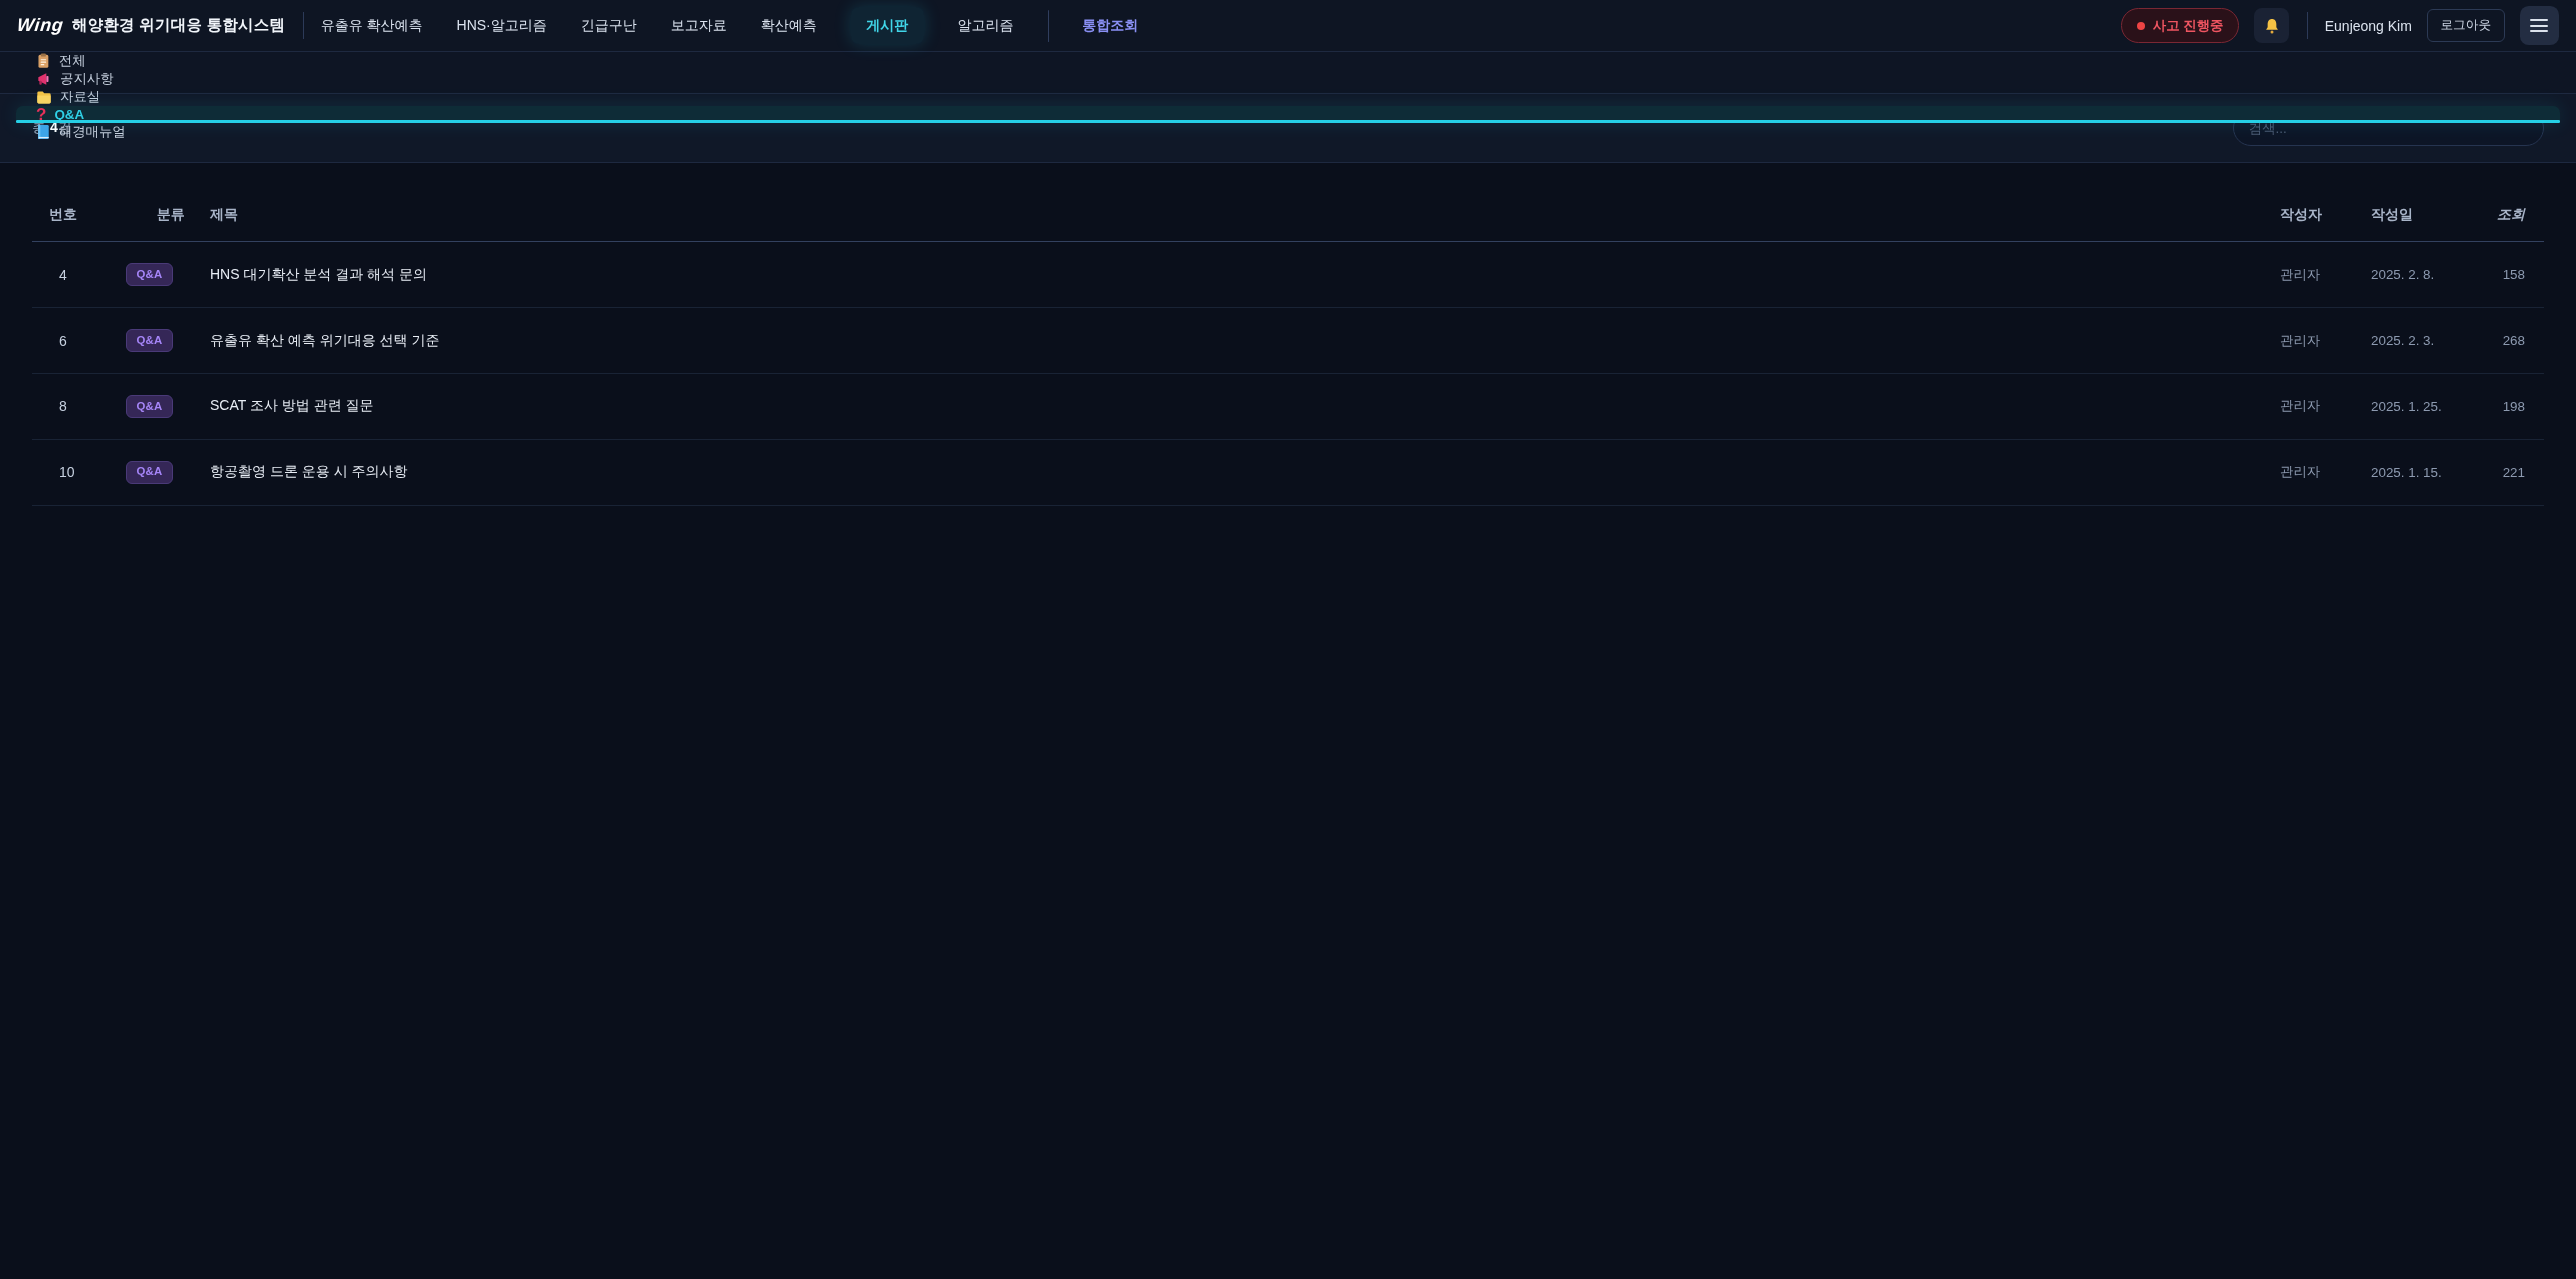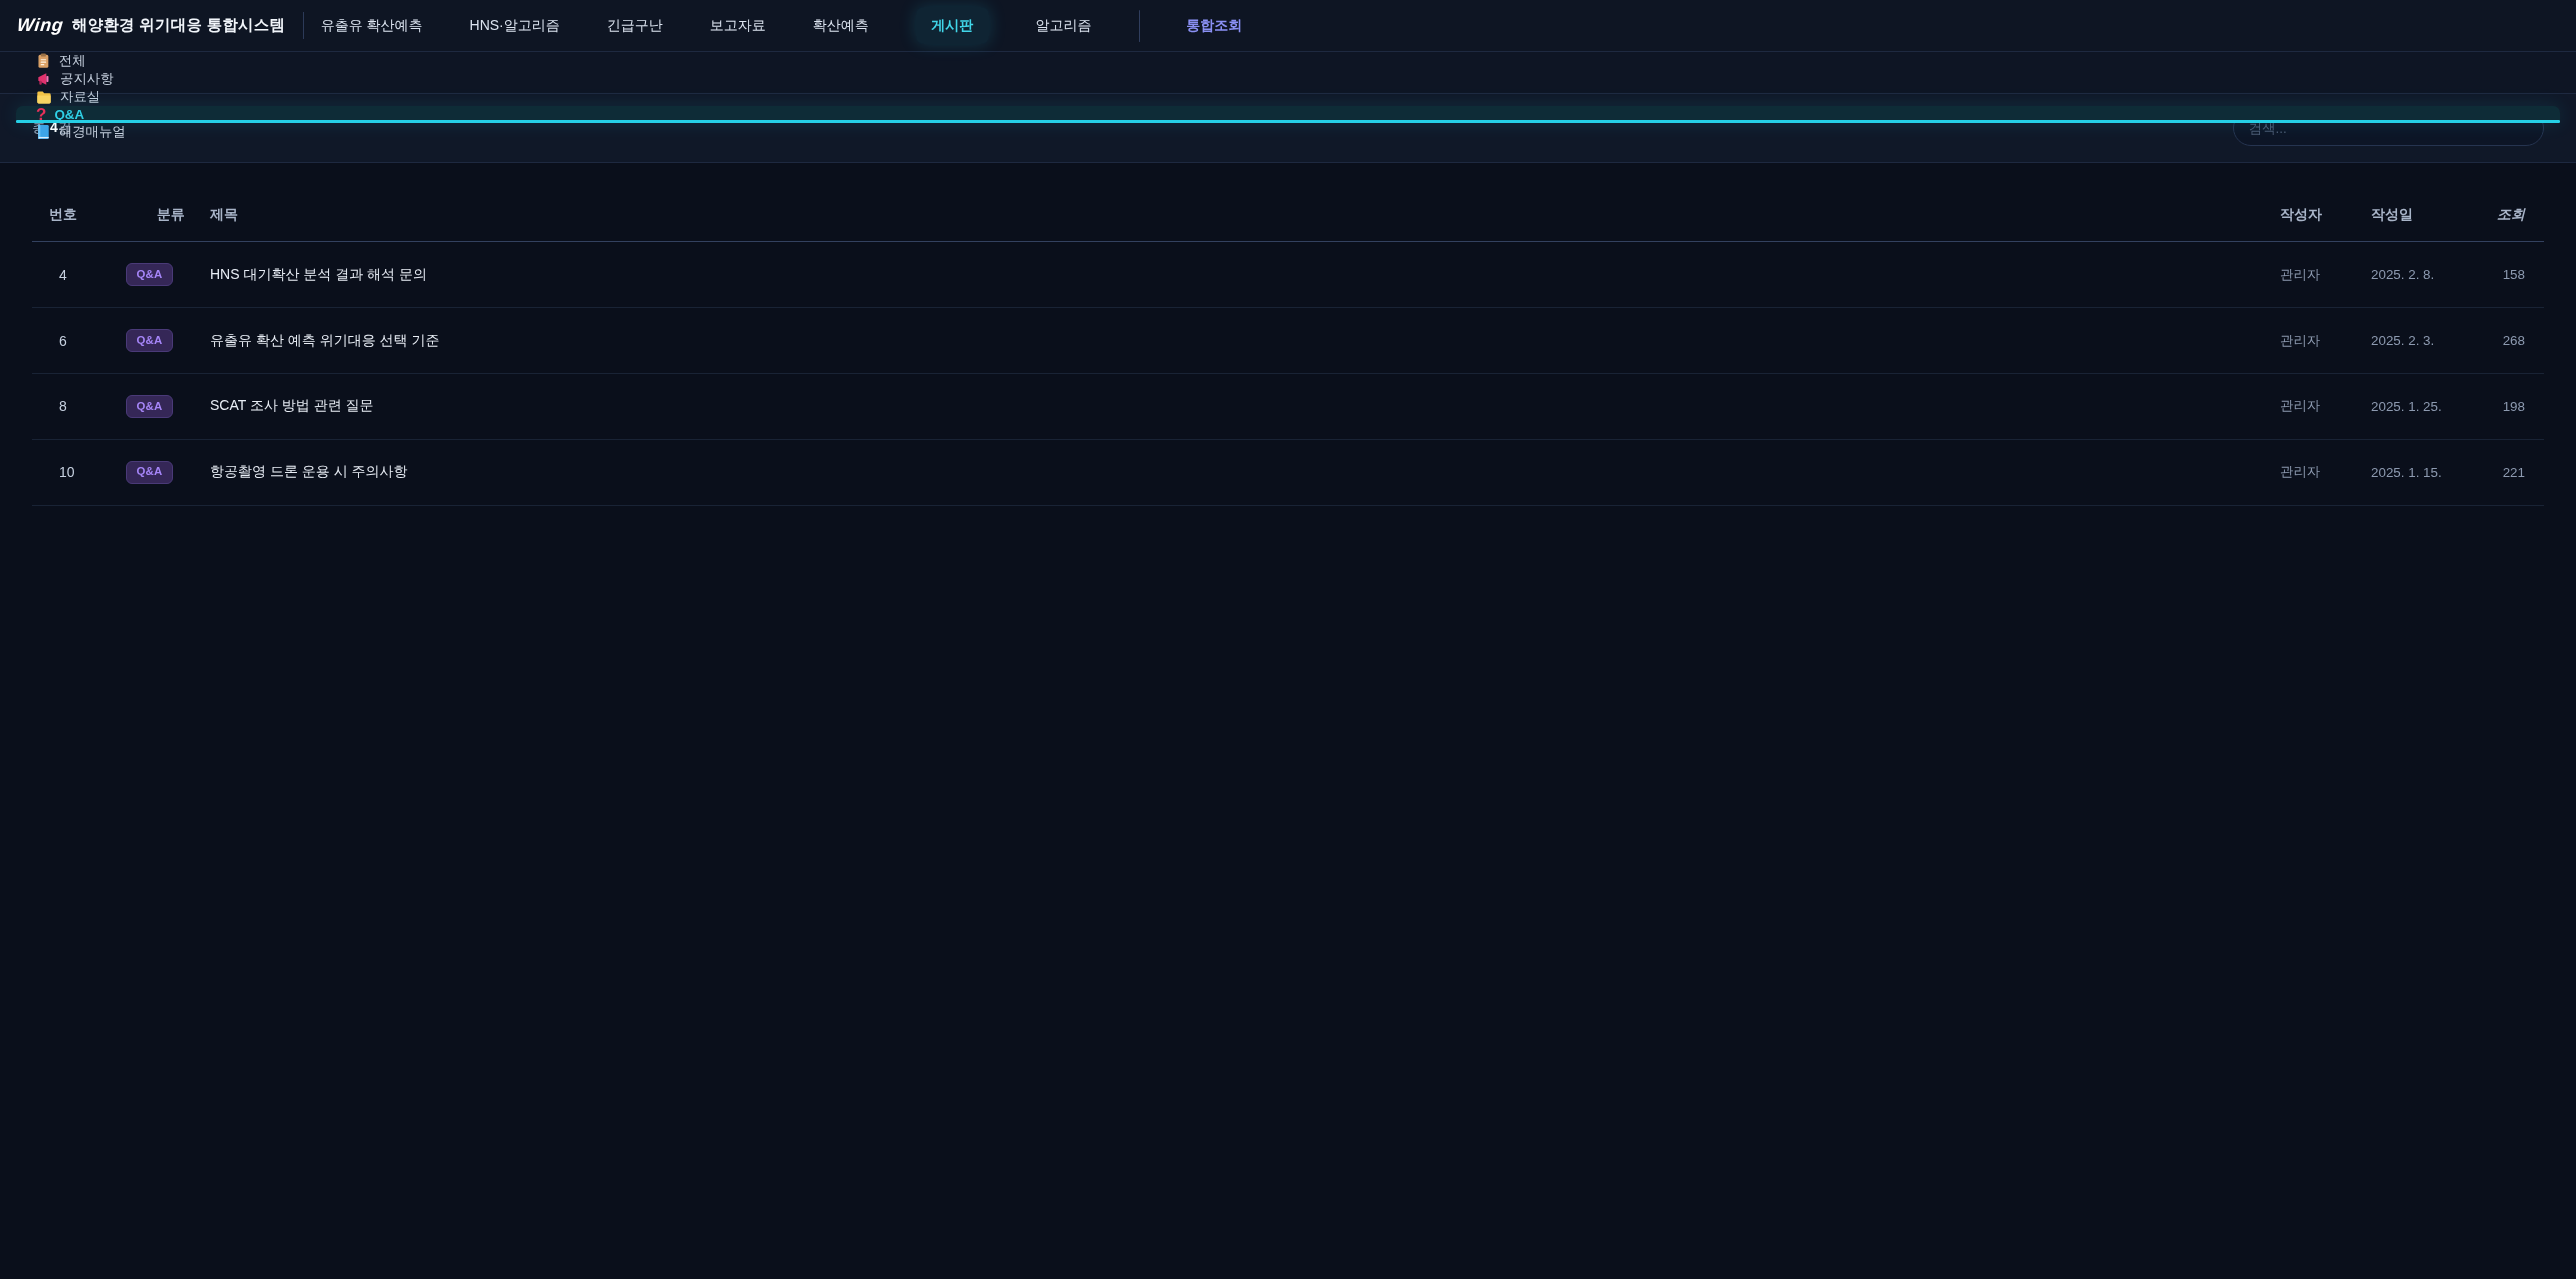--- a/index.html
+++ b/index.html
@@ -15,21 +15,21 @@
     height:52px; background:#0e1523; border-bottom:0.7px solid #1e2940;
     display:flex; align-items:center; padding:0 17.4px;
   }
   .logo { display:flex; align-items:center; gap:8px; cursor:pointer; }
   .logo-mark {
     font-style:italic; font-weight:800; font-size:18px; color:#ffffff;
     letter-spacing:0.7px; transform:skewX(-6deg);
   }
   .logo-title { font-weight:700; font-size:15.4px; color:#f2f6fb; letter-spacing:0.3px; }
   .vdiv { width:0.7px; height:27px; background:#2c3a58; margin:0 17.4px; }
-  .main-nav { display:flex; align-items:center; gap:47px; font-size:14px; }
+  .main-nav { display:flex; align-items:center; gap:34px; font-size:14px; }
   .nav-item { color:#dbe3ef; cursor:pointer; white-space:nowrap; font-weight:500; }
   .nav-item.active {
     color:#41d6e9; background:rgba(34,211,238,0.08);
     padding:9.4px 15.4px; border-radius:8px; font-weight:700;
     box-shadow:0 0 17.4px rgba(34,211,238,0.18);
   }
   .nav-sep { width:0.7px; height:32px; background:#303e5e; border-radius:0.7px; }
   .nav-item.highlight { color:#8a90f4; font-weight:700; }
   .spacer { flex:1; }
 
@@ -134,20 +134,42 @@
     <span class="nav-item">HNS·알고리즘</span>
     <span class="nav-item">긴급구난</span>
     <span class="nav-item">보고자료</span>
     <span class="nav-item">확산예측</span>
     <span class="nav-item active">게시판</span>
     <span class="nav-item">알고리즘</span>
     <span class="nav-sep"></span>
     <span class="nav-item highlight">통합조회</span>
   </nav>
   <div class="spacer"></div>
+  <div class="top-right">
+    <div class="incident-badge">
+      <span class="red-dot"></span>
+      <span>사고 진행중</span>
+    </div>
+    <div class="icon-btn">
+      <span>
+        <svg width="18" height="18" viewBox="0 0 24 24">
+          <path d="M12 2.5 C8.2 2.5 6.2 5.5 6.2 9.5 v4.2 l-2.1 3.3 h15.8 l-2.1 -3.3 v-4.2 c0 -4 -2 -7 -5.8 -7 z" fill="#f6c244"></path>
+          <circle cx="12" cy="20" r="2" fill="#e3a93c"></circle>
+        </svg>
+      </span>
+    </div>
+    <div class="vdiv" style="margin:0 2.7px;"></div>
+    <span class="user-name">Eunjeong Kim</span>
+    <button class="logout-btn">로그아웃</button>
+    <div class="burger-btn">
+      <span class="burger-bar"></span>
+      <span class="burger-bar"></span>
+      <span class="burger-bar"></span>
+    </div>
+  </div>
 </header>
 
 <div class="tabbar">
   <div class="tab">
     <span>
       <svg width="14.8" height="16" viewBox="0 0 24 26">
         <rect x="4" y="3" width="16" height="21" rx="2.5" fill="#d9a066"></rect>
         <rect x="8" y="0.8" width="8" height="5" rx="1.4" fill="#9a7146"></rect>
         <rect x="7.5" y="10" width="9" height="1.8" rx="0.9" fill="#fdf3e3"></rect>
         <rect x="7.5" y="14" width="9" height="1.8" rx="0.9" fill="#fdf3e3"></rect>

